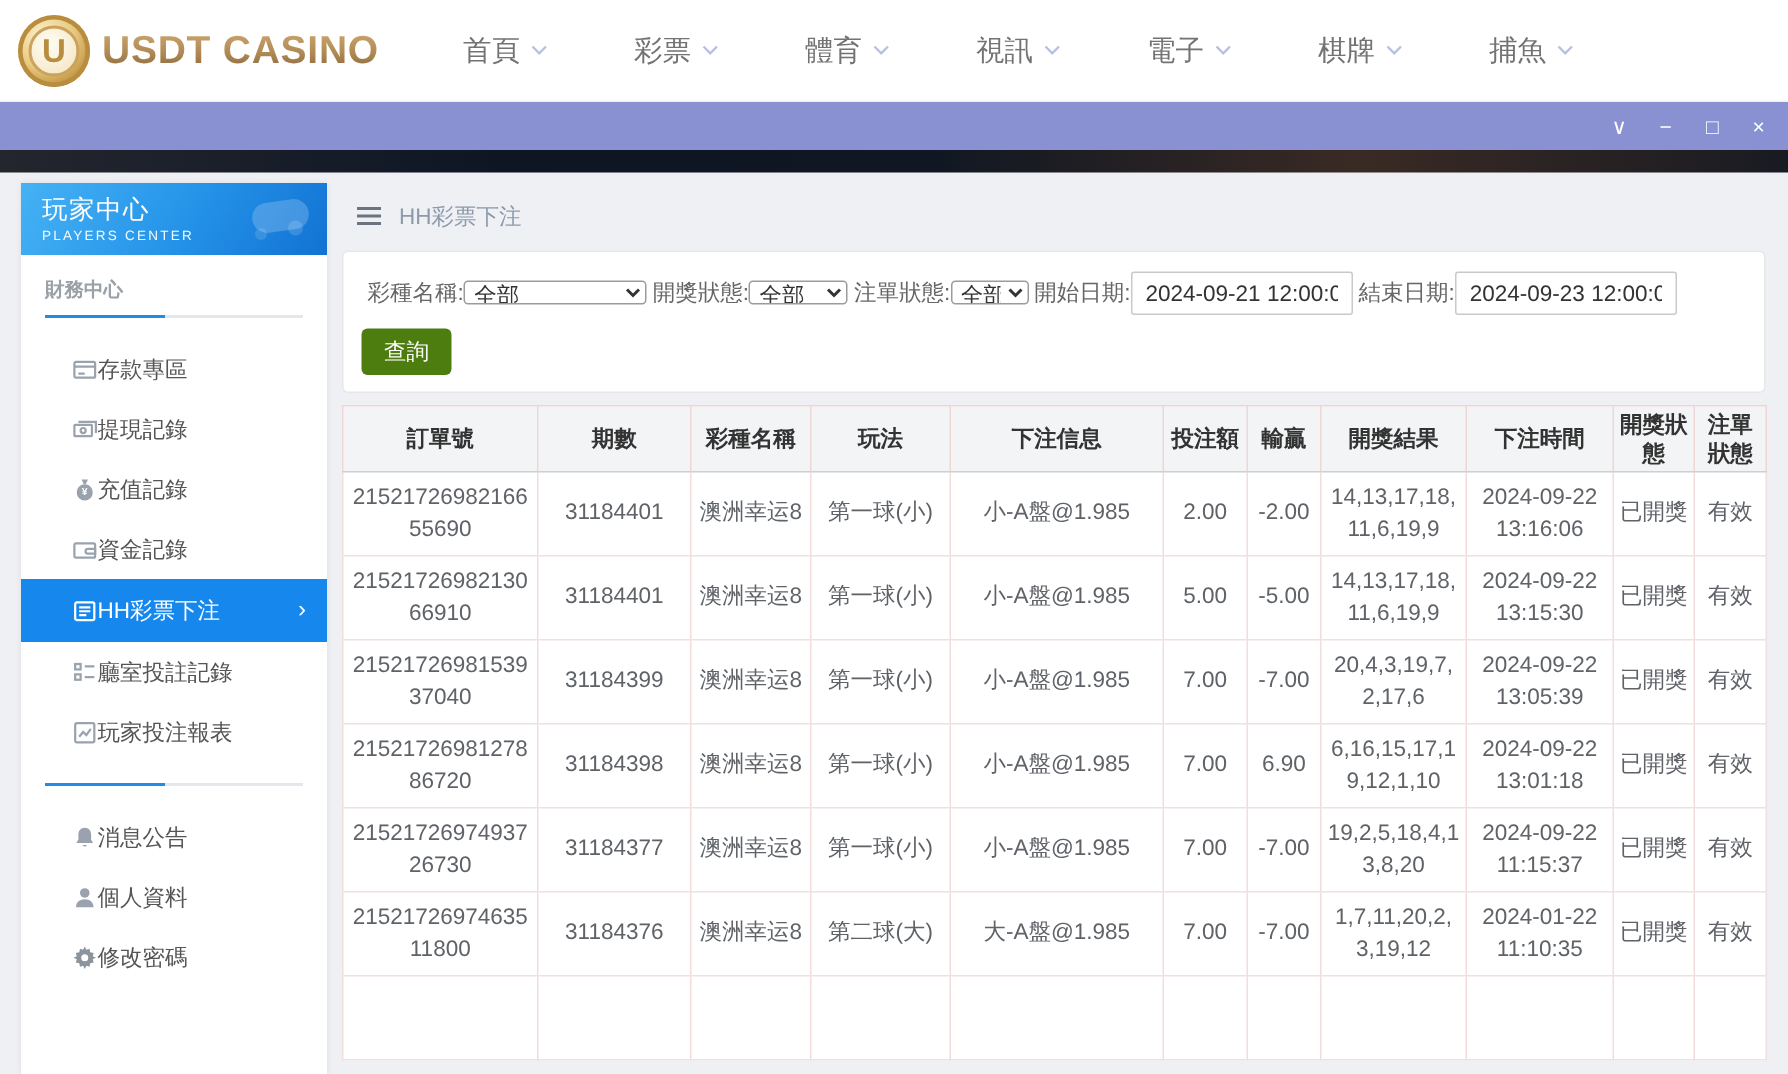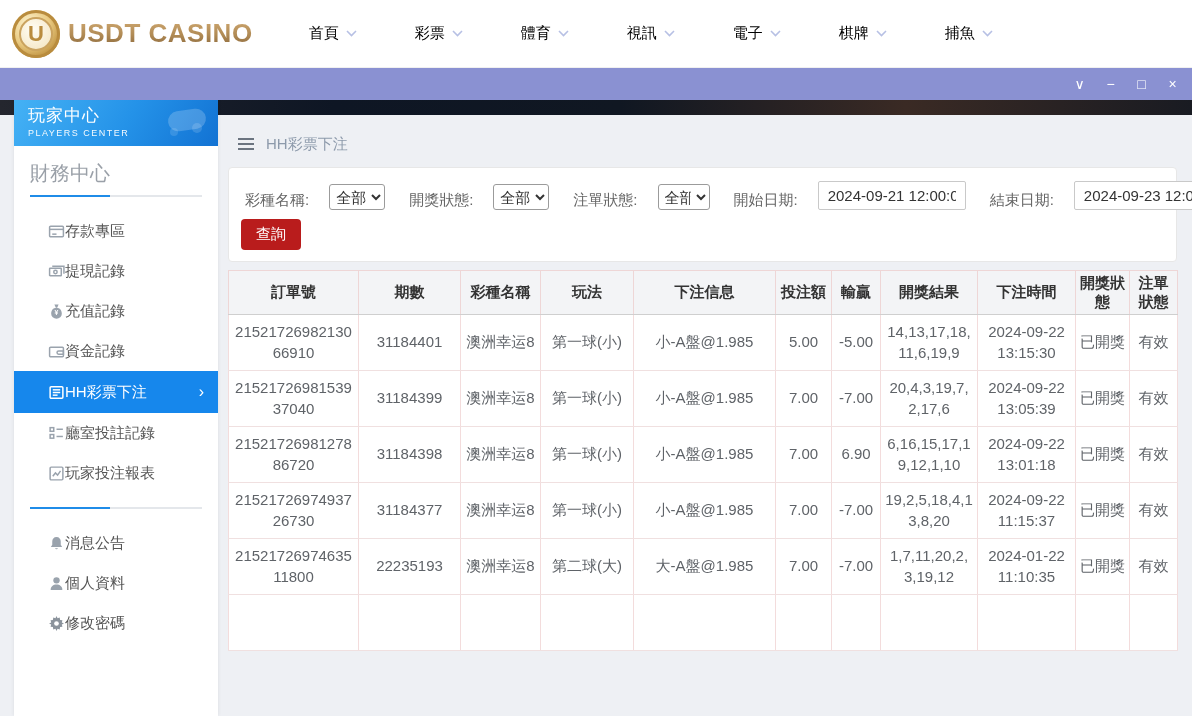--- a/index.html
+++ b/index.html
@@ -6,55 +6,55 @@
   html,body { width:1192px; height:716px; overflow:hidden; font-family:"Liberation Sans","DejaVu Sans",sans-serif; background:#eef0f4; }
   body { position:relative; }
 
   
   .topbar { position:absolute; left:0; top:0; width:1192px; height:68px; background:#fff; display:flex; align-items:center; padding:0 12px; border-bottom:1px solid #f0f0f0; z-index:5;}
   .logo { display:flex; align-items:center; gap:8px; cursor:pointer; }
   .coin { width:48px; height:48px; border-radius:50%; background:radial-gradient(circle at 35% 30%, #fdf3cf, #e9c97f 45%, #c59a4a 72%, #8a6323); display:flex; align-items:center; justify-content:center; box-shadow:inset 0 0 0 3px #b98c3e; }
   .coin-inner { width:34px; height:34px; border-radius:50%; background:radial-gradient(circle at 40% 35%, #fffdf4, #f3e3bd); display:flex; align-items:center; justify-content:center; font-weight:bold; font-size:22px; color:#b98c3e; border:2px solid #caa35f; }
   .logo-text { font-size:26px; font-weight:bold; letter-spacing:.5px; background:linear-gradient(180deg,#d2ab74 0%, #b08a54 55%, #86643a 100%); -webkit-background-clip:text; background-clip:text; color:transparent; }
   .topnav { display:flex; margin-left:56px; gap:58px; }
-  .nav-item { display:flex; align-items:center; gap:7px; color:#000000; font-size:15px; cursor:pointer; white-space:nowrap; }
+  .nav-item { display:flex; align-items:center; gap:7px; color:#737373; font-size:19px; cursor:pointer; white-space:nowrap; }
 
   
   .titlebar { position:absolute; left:0; top:68px; width:1192px; height:32px; background:#8a91d2; display:flex; align-items:center; justify-content:flex-end; padding-right:4px; z-index:5; }
   .win-btn { width:31px; height:32px; color:#fff; font-size:14px; display:flex; align-items:center; justify-content:center; cursor:pointer; }
 
   
   .darkband { position:absolute; left:0; top:100px; width:1192px; height:15px; background:linear-gradient(90deg,#24262e 0%, #0e1624 28%, #101722 52%, #3a2a24 76%, #191b22 100%); }
 
   
-  .sidebar { position:absolute; left:14px; top:98px; width:204px; bottom:0; background:#fff; z-index:4; box-shadow:0 0 4px rgba(0,0,0,.08); }
+  .sidebar { position:absolute; left:14px; top:122px; width:204px; bottom:0; background:#fff; z-index:4; box-shadow:0 0 4px rgba(0,0,0,.08); }
   .sb-header { height:48px; background:linear-gradient(120deg,#45b2f5 0%, #2492e8 55%, #1272d3 100%); color:#fff; padding:6px 0 0 14px; position:relative; overflow:hidden; }
   .sb-title { font-size:17px; letter-spacing:1px; }
   .sb-sub { font-size:9px; letter-spacing:1.5px; margin-top:1px; opacity:.95; }
   .sb-pad { position:absolute; right:8px; top:6px; opacity:.9; }
   .section { margin-top:14px; }
-  .sec-title { font-size:20px; color:#9aa0a8; padding:0 0 8px 16px; font-weight:normal; }
+  .sec-title { font-size:13px; color:#9aa0a8; padding:0 0 8px 16px; font-weight:bold; }
   .sec-divider { height:2px; margin:0 16px 14px 16px; background:#e4e7eb; position:relative; }
   .sec-divider::before { content:""; position:absolute; left:0; top:0; width:80px; height:2px; background:#1f8ce8; }
   .sb-item { height:40px; display:flex; align-items:center; padding-left:34px; font-size:15px; color:#555; cursor:pointer; position:relative; }
   .sb-item .sb-icon { width:17px; height:17px; display:flex; align-items:center; justify-content:center; }
   .sb-item.active { background:#1687ec; color:#fff; height:42px; }
   .sb-item.active .chev { position:absolute; right:14px; color:#fff; font-size:16px; }
 
   
   .main { position:absolute; left:228px; top:115px; width:949px; bottom:0; }
   .breadcrumb { display:flex; align-items:center; gap:12px; padding:14px 2px 0 10px; height:44px; }
   .bc-title { font-size:15px; color:#8d9aab; }
   .filter-card { background:#fff; border:1px solid #e7e7e7; border-radius:4px; margin-top:8px; padding:12px 12px 11px 12px; }
-  .filter-row { display:flex; align-items:flex-end; gap:20px; height:30px; }
+  .filter-row { display:flex; align-items:center; gap:0; height:30px; }
   .f-label { font-size:15px; color:#666; white-space:nowrap; margin-left:4px; }
-  .filter-row select { height:26px; border:1px solid #9b9b9b; border-radius:3px; background:#fff; font-size:15px; color:#333; padding:0 2px; font-family:inherit; }
+  .filter-row select { height:16px; border:1px solid #9b9b9b; border-radius:3px; background:#fff; font-size:15px; color:#333; padding:0 2px; font-family:inherit; }
   .filter-row input { height:29px; border:1px solid #c9c9c9; border-radius:2px; font-size:15px; color:#333; padding:0 9px; width:148px; font-family:inherit; }
   .btn-row { margin-top:9px; }
-  .search-btn { background:#b91c1c; color:#fff; border:none; border-radius:4px; font-size:15px; padding:6px 15px; cursor:pointer; font-family:inherit; }
+  .search-btn { background:#4d7c0f; color:#fff; border:none; border-radius:4px; font-size:15px; padding:6px 15px; cursor:pointer; font-family:inherit; }
 
   
   table { border-collapse:collapse; table-layout:fixed; width:949px; margin-top:8px; background:#fff; }
   th { height:44px; background:#f3f4f6; font-size:15px; font-weight:bold; color:#333; border:1px solid #eed6d6; border-bottom:1px solid #cfcfcf; padding:2px; }
   td { height:56px; text-align:center; font-size:15px; color:#5f6368; border-right:1px solid #f3dcdc; border-left:1px solid #f3dcdc; border-bottom:1px solid #f0e0e0; padding:2px 4px; line-height:1.35; background:#fff; }
   td.break { word-break:break-all; }
   table { border:1px solid #f0d8d8; }
 
   .menu-icon { display:inline-flex; flex-direction:column; gap:3px; cursor:pointer; }
   .menu-icon span { display:block; width:16px; height:2px; background:#6b7480; }
@@ -317,20 +317,33 @@
           <th>投注額</th>
           <th>輸贏</th>
           <th>開獎結果</th>
           <th>下注時間</th>
           <th>開獎狀態</th>
           <th>注單狀態</th>
         </tr>
       </thead>
     <tbody>
         <tr>
+          <td class="break">2152172698216655690</td>
+          <td>31184401</td>
+          <td>澳洲幸运8</td>
+          <td>第一球(小)</td>
+          <td>小-A盤@1.985</td>
+          <td>2.00</td>
+          <td>-2.00</td>
+          <td class="break">14,13,17,18,11,6,19,9</td>
+          <td>2024-09-22 13:16:06</td>
+          <td>已開獎</td>
+          <td>有效</td>
+        </tr>
+        <tr>
           <td class="break">2152172698213066910</td>
           <td>31184401</td>
           <td>澳洲幸运8</td>
           <td>第一球(小)</td>
           <td>小-A盤@1.985</td>
           <td>5.00</td>
           <td>-5.00</td>
           <td class="break">14,13,17,18,11,6,19,9</td>
           <td>2024-09-22 13:15:30</td>
           <td>已開獎</td>
@@ -370,21 +383,21 @@
           <td>小-A盤@1.985</td>
           <td>7.00</td>
           <td>-7.00</td>
           <td class="break">19,2,5,18,4,13,8,20</td>
           <td>2024-09-22 11:15:37</td>
           <td>已開獎</td>
           <td>有效</td>
         </tr>
         <tr>
           <td class="break">2152172697463511800</td>
-          <td>22235193</td>
+          <td>31184376</td>
           <td>澳洲幸运8</td>
           <td>第二球(大)</td>
           <td>大-A盤@1.985</td>
           <td>7.00</td>
           <td>-7.00</td>
           <td class="break">1,7,11,20,2,3,19,12</td>
           <td>2024-01-22 11:10:35</td>
           <td>已開獎</td>
           <td>有效</td>
         </tr>

